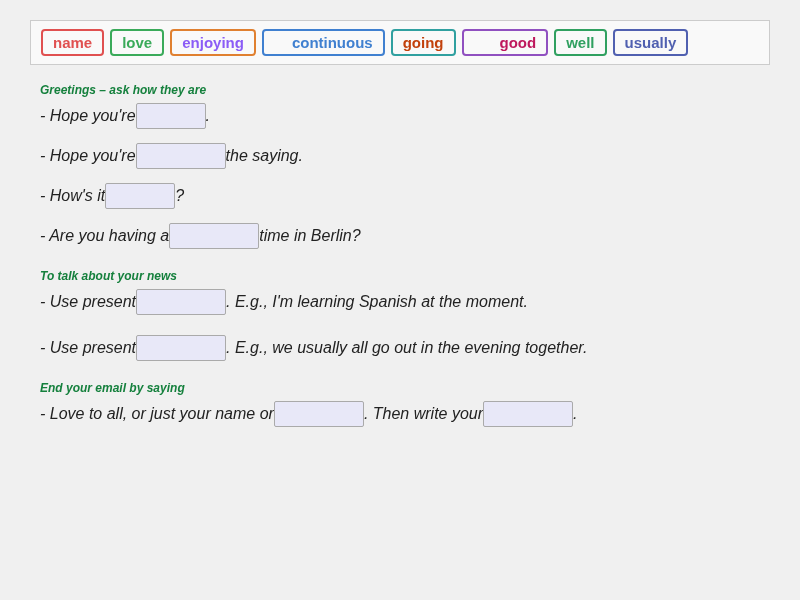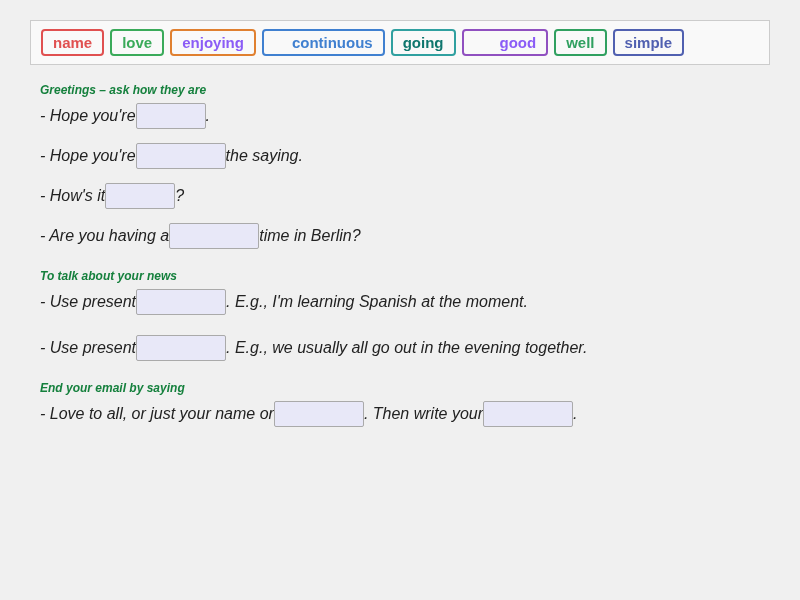--- a/index.html
+++ b/index.html
@@ -39,22 +39,22 @@
       border-radius: 4px;
       font-size: 15px;
       font-family: 'Comic Sans MS', cursive, sans-serif;
       font-weight: bold;
     }
 
     .tag-red    { border: 2px solid #e05050; color: #e05050; }
     .tag-green  { border: 2px solid #3aaa5a; color: #3aaa5a; }
     .tag-orange { border: 2px solid #e08030; color: #8b5cf6; }
     .tag-blue   { border: 2px solid #4080d0; color: #4080d0; padding-left: 28px; }
-    .tag-teal   { border: 2px solid #30a0a0; color: #0f766e; }
-    .tag-purple { border: 2px solid #9050c0; color: #8b5cf6; padding-left: 36px; }
+    .tag-teal   { border: 2px solid #30a0a0; color: #c2410c; }
+    .tag-purple { border: 2px solid #9050c0; color: #be185d; padding-left: 36px; }
     .tag-darkgreen { border: 2px solid #30a060; color: #30a060; }
     .tag-darkblue  { border: 2px solid #5060b0; color: #5060b0; }
 
     .content {
       padding: 0 10px;
     }
 
     .section-heading {
       font-size: 12px;
       font-style: italic;
@@ -96,21 +96,21 @@
 
 <div class="main-container">
   <div class="word-bank" id="word-bank-container">
   <span class="word-tag tag-red">name</span>
       <span class="word-tag tag-green">love</span>
       <span class="word-tag tag-orange">enjoying</span>
       <span class="word-tag tag-blue">continuous</span>
       <span class="word-tag tag-teal">going</span>
       <span class="word-tag tag-purple">good</span>
       <span class="word-tag tag-darkgreen">well</span>
-      <span class="word-tag tag-darkblue">simple</span>
+      <span class="word-tag tag-darkblue">usually</span>
     </div>
 
   <div class="content" id="content-container">
   <div class="section-heading section-gap">Greetings – ask how they are</div>
       <div class="exercise-line">
         <span>- Hope you're</span>
         <input type="text" class="blank-input blank-sm" style="">
         <span>.</span>
       </div>
       <div class="exercise-line">

